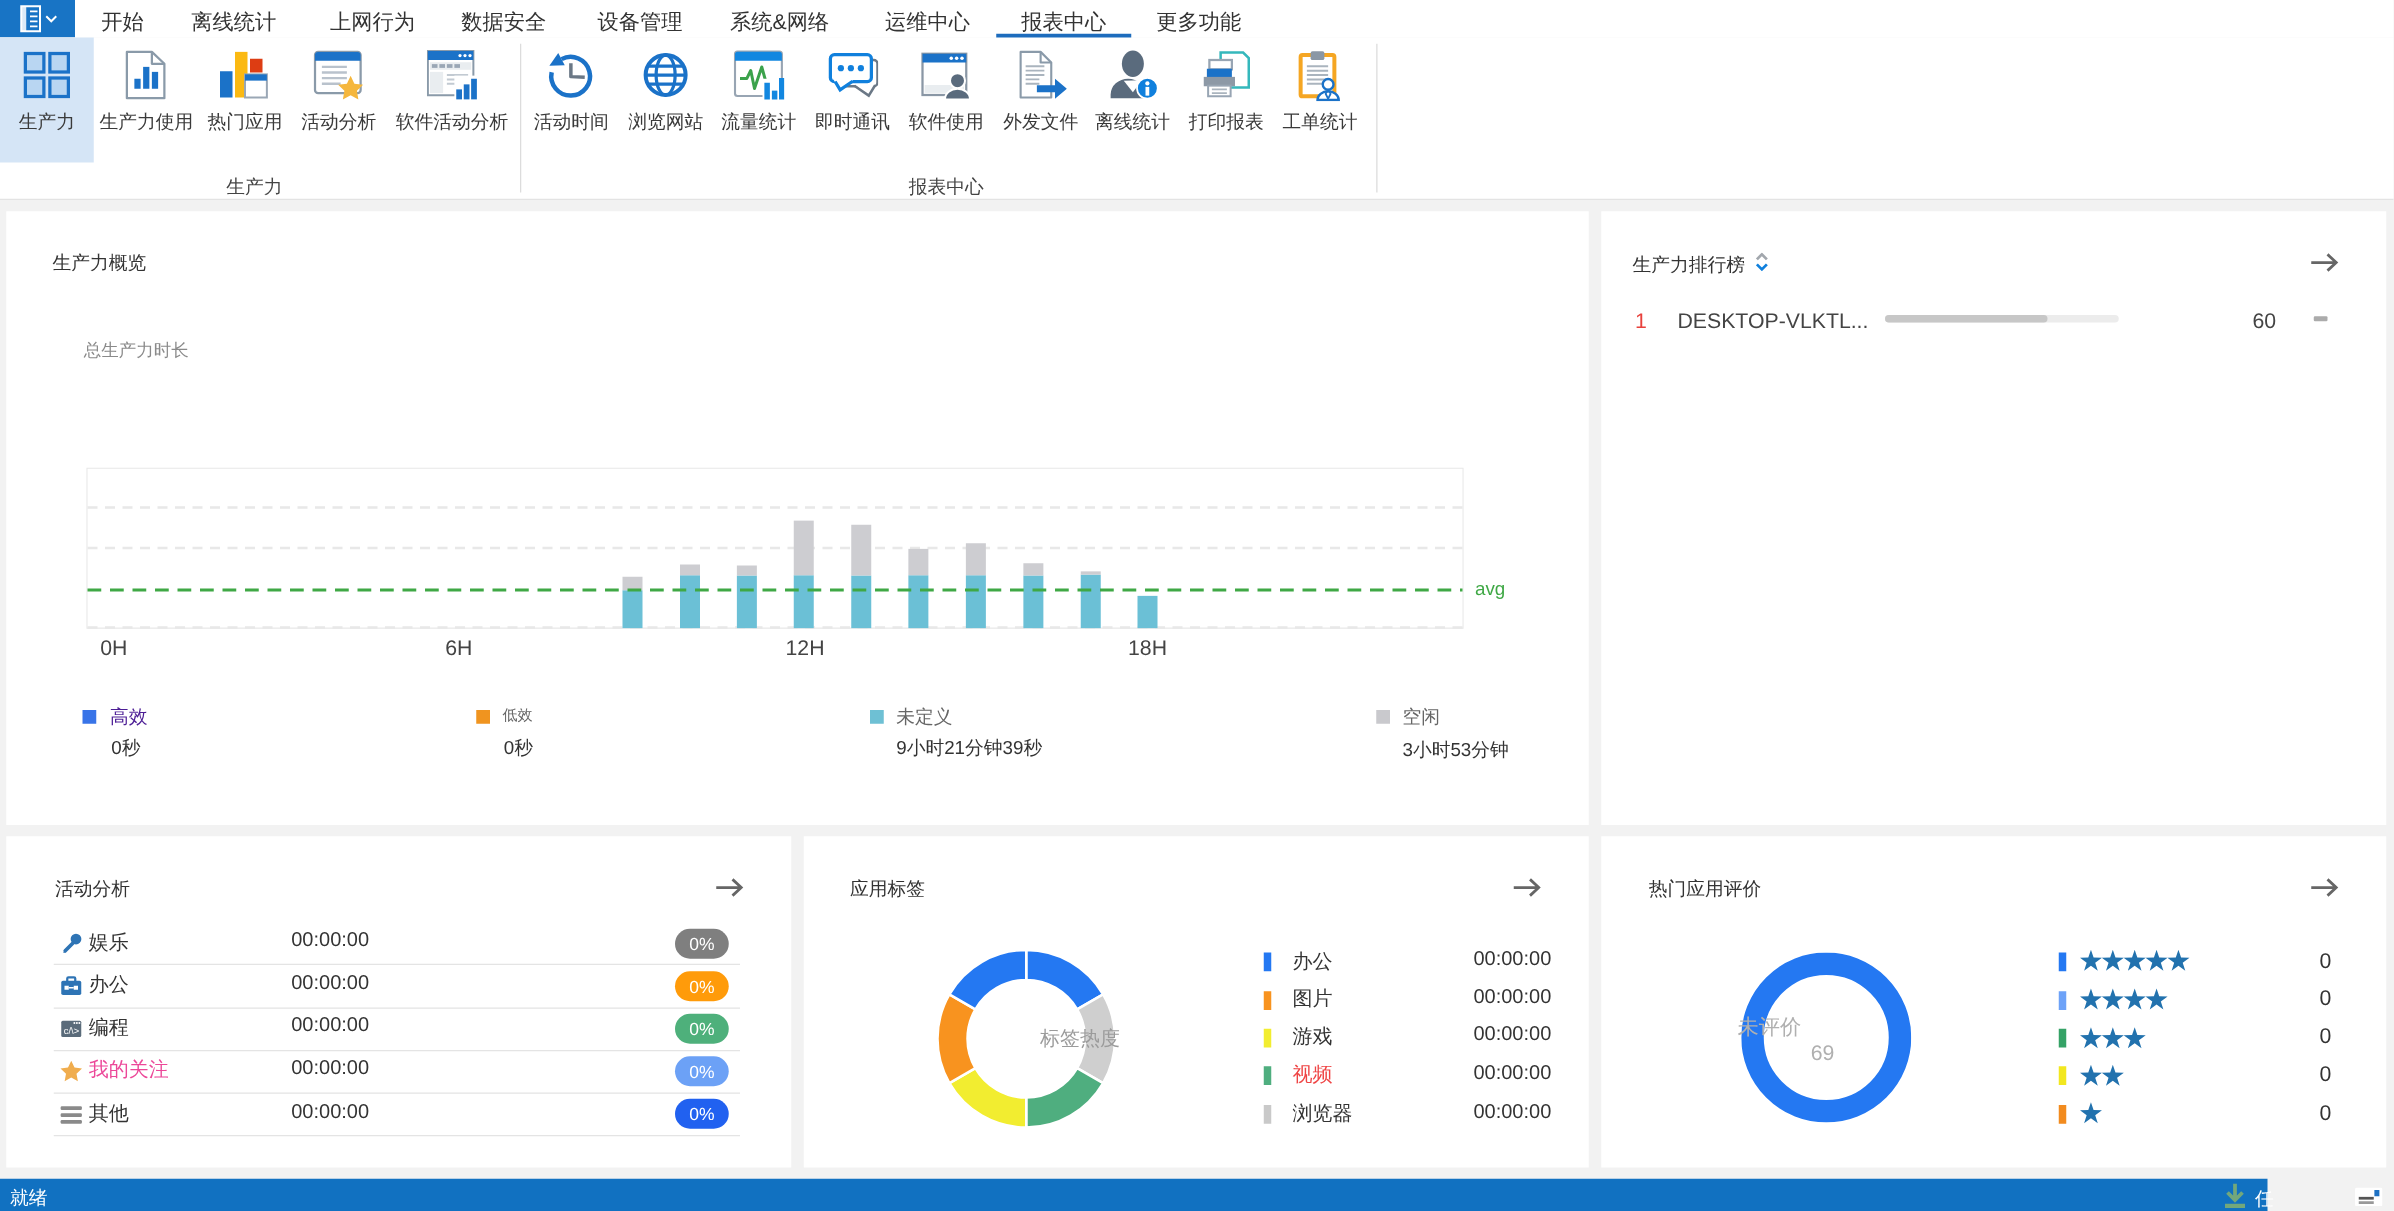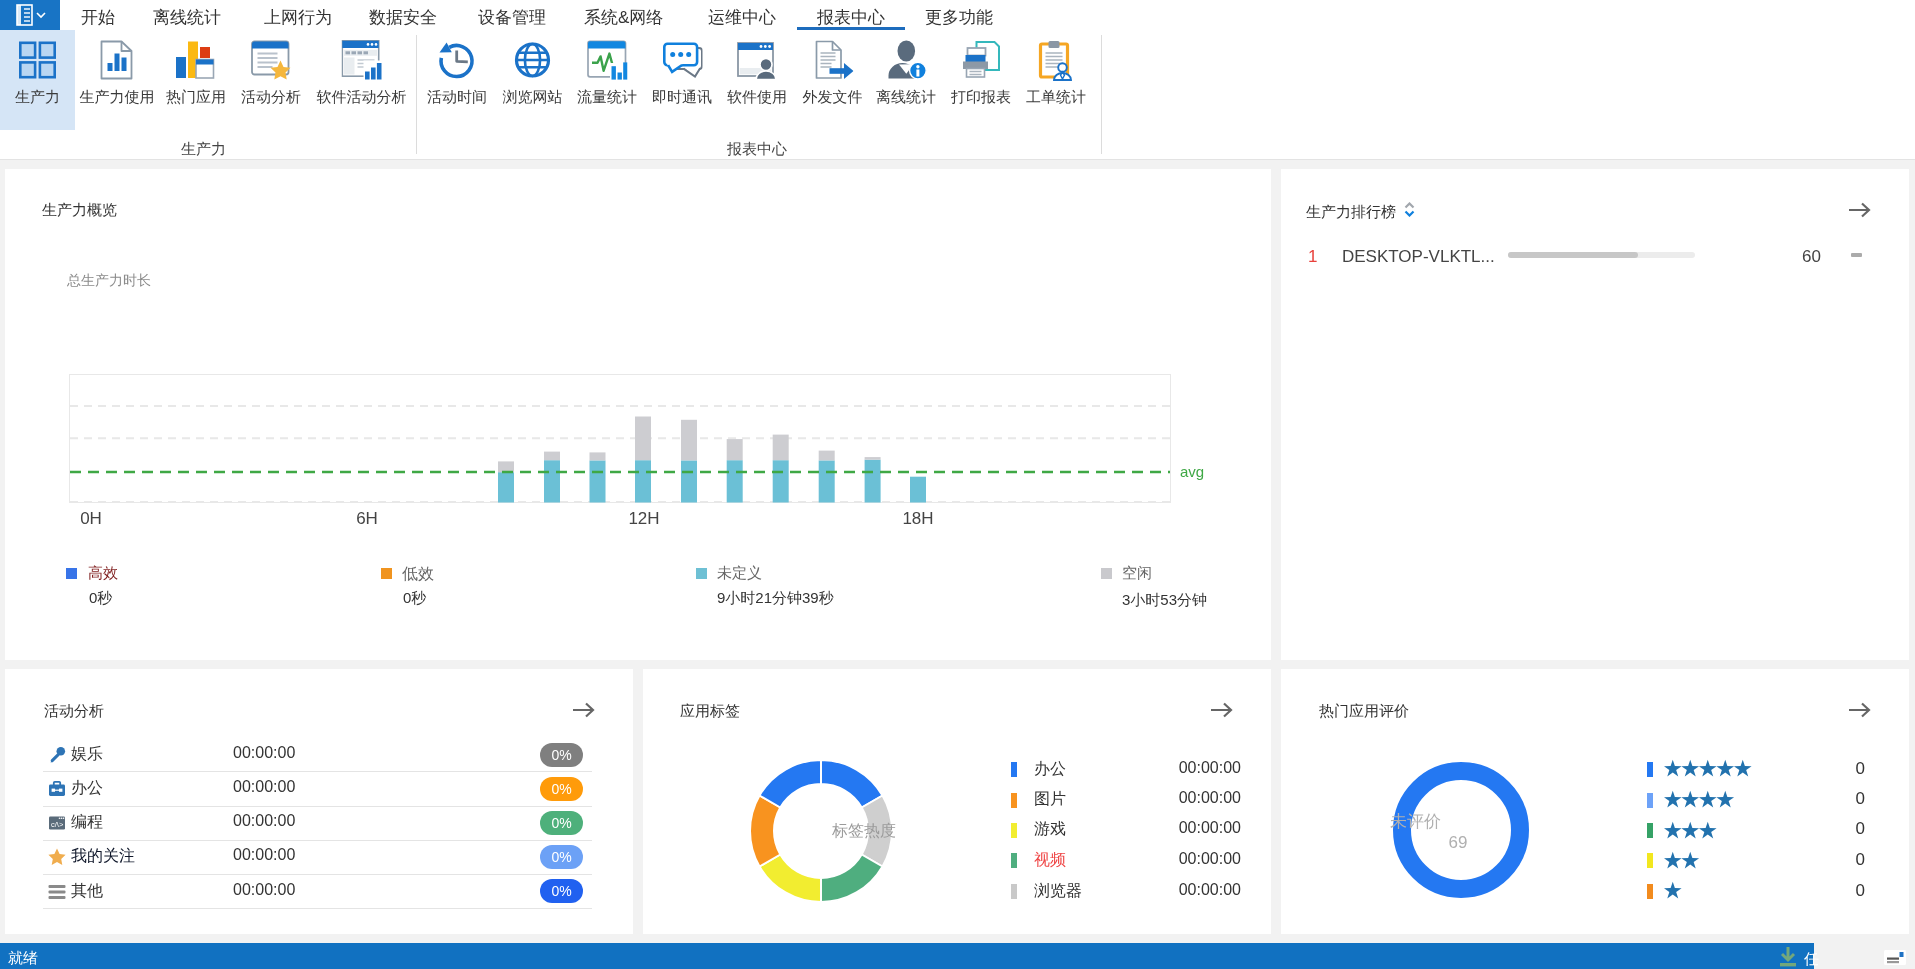--- a/index.html
+++ b/index.html
@@ -261,24 +261,24 @@
       <rect x="841.0" y="102.7" width="16" height="25.8" fill="#6bc0d6"></rect>
 <line x1="1" y1="98" x2="1101" y2="98" stroke="#3fa845" stroke-width="2.4" stroke-dasharray="11 7"></line>
 <text x="22" y="150" font-size="17" fill="#444" text-anchor="middle" font-family="Liberation Sans,sans-serif">0H</text>
       <text x="298" y="150" font-size="17" fill="#444" text-anchor="middle" font-family="Liberation Sans,sans-serif">6H</text>
       <text x="575" y="150" font-size="17" fill="#444" text-anchor="middle" font-family="Liberation Sans,sans-serif">12H</text>
       <text x="849" y="150" font-size="17" fill="#444" text-anchor="middle" font-family="Liberation Sans,sans-serif">18H</text>
 </svg>
  <div class="abs" style="left:1175px;top:294px;font-size:15px;color:#3fa845">avg</div>
 
  <div class="abs" style="left:61px;top:399px;width:11px;height:11px;background:#3874e8"></div>
- <div class="abs" style="left:83px;top:395px;font-size:15px;color:#7f1d1d">高效</div>
+ <div class="abs" style="left:83px;top:395px;font-size:15px;color:#4c1d95">高效</div>
  <div class="abs" style="left:84px;top:420px;font-size:15px;color:#333">0秒</div>
  <div class="abs" style="left:376px;top:399px;width:11px;height:11px;background:#f0941f"></div>
- <div class="abs" style="left:397px;top:395px;font-size:16px;color:#666">低效</div>
+ <div class="abs" style="left:397px;top:395px;font-size:12px;color:#666">低效</div>
  <div class="abs" style="left:398px;top:420px;font-size:15px;color:#333">0秒</div>
  <div class="abs" style="left:691px;top:399px;width:11px;height:11px;background:#6ec0d4"></div>
  <div class="abs" style="left:712px;top:395px;font-size:15px;color:#666">未定义</div>
  <div class="abs" style="left:712px;top:420px;font-size:15px;color:#333">9小时21分钟39秒</div>
  <div class="abs" style="left:1096px;top:399px;width:11px;height:11px;background:#c9c9cd"></div>
  <div class="abs" style="left:1117px;top:395px;font-size:15px;color:#666">空闲</div>
  <div class="abs" style="left:1117px;top:422px;font-size:15px;color:#333">3小时53分钟</div>
 </div>
 
 <div class="card" style="left:1281px;top:169px;width:628px;height:491px">
@@ -332,21 +332,21 @@
       <circle cx="15.5" cy="4.3" r="0.8" fill="#fff"></circle>
       <text x="3" y="13" font-size="7.5" fill="#fff" font-family="Liberation Sans,sans-serif">c/\&gt;</text>
     </svg>
 <div class="abs" style="left:66px;top:143px;font-size:16px;color:#333">编程</div>
 <div class="abs" style="left:228px;top:143px;font-size:16px;color:#333">00:00:00</div>
 <div class="abs" style="left:535px;top:142px;width:43px;height:24px;border-radius:12px;background:#4eb07b;color:#fff;font-size:14px;text-align:center;line-height:24px">0%</div>
 <div class="abs" style="left:38px;top:171px;width:549px;height:1px;background:#e4e4e4"></div>
 <svg class="abs" style="left:43px;top:179px" width="18" height="18" viewBox="0 0 18 18">
       <path d="M9 0.5 L11.6 6.0 L17.6 6.8 L13.2 10.9 L14.3 16.9 L9 14 L3.7 16.9 L4.8 10.9 L0.4 6.8 L6.4 6.0 Z" fill="#f0ad4e"></path>
     </svg>
-<div class="abs" style="left:66px;top:177px;font-size:16px;color:#0f172a">我的关注</div>
+<div class="abs" style="left:66px;top:177px;font-size:16px;color:#ec4899">我的关注</div>
 <div class="abs" style="left:228px;top:177px;font-size:16px;color:#333">00:00:00</div>
 <div class="abs" style="left:535px;top:176px;width:43px;height:24px;border-radius:12px;background:#6ca1f6;color:#fff;font-size:14px;text-align:center;line-height:24px">0%</div>
 <div class="abs" style="left:38px;top:205px;width:549px;height:1px;background:#e4e4e4"></div>
 <svg class="abs" style="left:43px;top:214px" width="18" height="18" viewBox="0 0 18 18">
       <rect x="0.5" y="2" width="17" height="3" rx="1" fill="#8a8a8a"></rect>
       <rect x="0.5" y="7.5" width="17" height="3" rx="1" fill="#8a8a8a"></rect>
       <rect x="0.5" y="13" width="17" height="3" rx="1" fill="#8a8a8a"></rect>
     </svg>
 <div class="abs" style="left:66px;top:212px;font-size:16px;color:#333">其他</div>
 <div class="abs" style="left:228px;top:212px;font-size:16px;color:#333">00:00:00</div>

